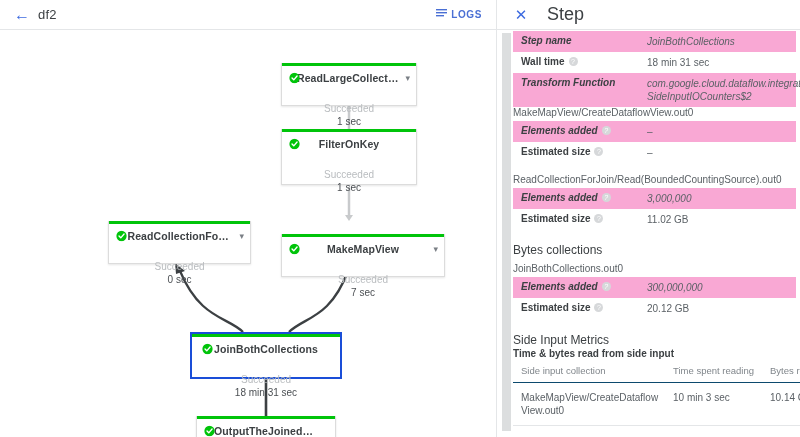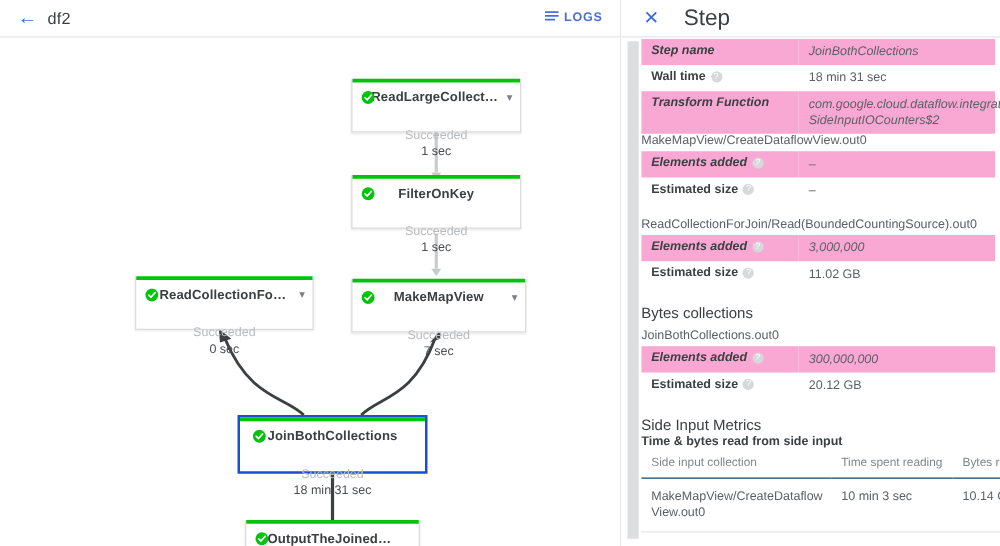--- a/index.html
+++ b/index.html
@@ -222,21 +222,21 @@
               <span class="check"><svg viewBox="0 0 12 12" width="11" height="11">
                   <circle cx="6" cy="6" r="5.6" fill="#00c40a"></circle>
                   <path d="M3.3 6.1 L5.2 8 L8.8 3.9" stroke="#ffffff" stroke-width="1.5" fill="none" stroke-linecap="round" stroke-linejoin="round"></path>
                 </svg></span>
               <span class="node-name">ReadLargeCollectionFr...</span>
               <span class="chevron">▾</span>
             </div>
             <div class="node-status">Succeeded</div>
             <div class="node-time">1 sec</div>
           </div>
-          <div class="node" style="left: 281px; top: 109px; width: 136px; height: 43px;">
+          <div class="node" style="left: 281px; top: 98px; width: 136px; height: 56px;">
             <div class="topband"></div>
             <div class="node-row1">
               <span class="check"><svg viewBox="0 0 12 12" width="11" height="11">
                   <circle cx="6" cy="6" r="5.6" fill="#00c40a"></circle>
                   <path d="M3.3 6.1 L5.2 8 L8.8 3.9" stroke="#ffffff" stroke-width="1.5" fill="none" stroke-linecap="round" stroke-linejoin="round"></path>
                 </svg></span>
               <span class="node-name">FilterOnKey</span>
             </div>
             <div class="node-status">Succeeded</div>
             <div class="node-time">1 sec</div>
@@ -247,21 +247,21 @@
               <span class="check"><svg viewBox="0 0 12 12" width="11" height="11">
                   <circle cx="6" cy="6" r="5.6" fill="#00c40a"></circle>
                   <path d="M3.3 6.1 L5.2 8 L8.8 3.9" stroke="#ffffff" stroke-width="1.5" fill="none" stroke-linecap="round" stroke-linejoin="round"></path>
                 </svg></span>
               <span class="node-name">ReadCollectionForJoin</span>
               <span class="chevron">▾</span>
             </div>
             <div class="node-status">Succeeded</div>
             <div class="node-time">0 sec</div>
           </div>
-          <div class="node" style="left: 281px; top: 192px; width: 140px; height: 43px;">
+          <div class="node" style="left: 281px; top: 203px; width: 164px; height: 43px;">
             <div class="topband"></div>
             <div class="node-row1">
               <span class="check"><svg viewBox="0 0 12 12" width="11" height="11">
                   <circle cx="6" cy="6" r="5.6" fill="#00c40a"></circle>
                   <path d="M3.3 6.1 L5.2 8 L8.8 3.9" stroke="#ffffff" stroke-width="1.5" fill="none" stroke-linecap="round" stroke-linejoin="round"></path>
                 </svg></span>
               <span class="node-name">MakeMapView</span>
               <span class="chevron">▾</span>
             </div>
             <div class="node-status">Succeeded</div>

